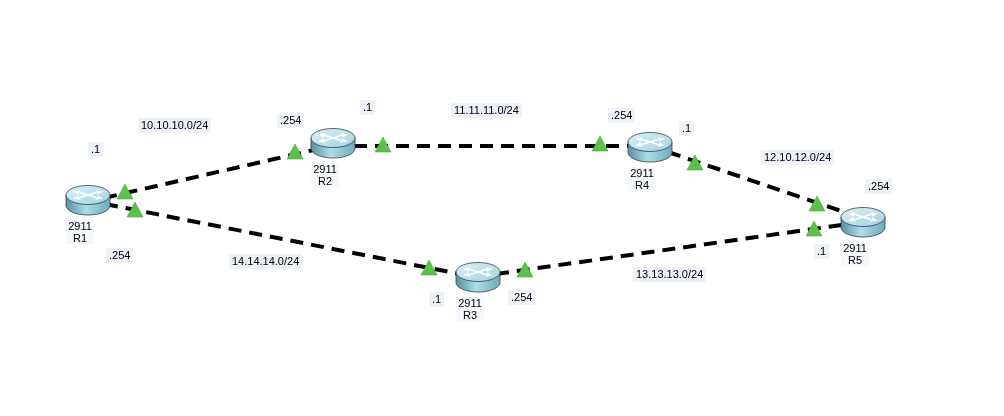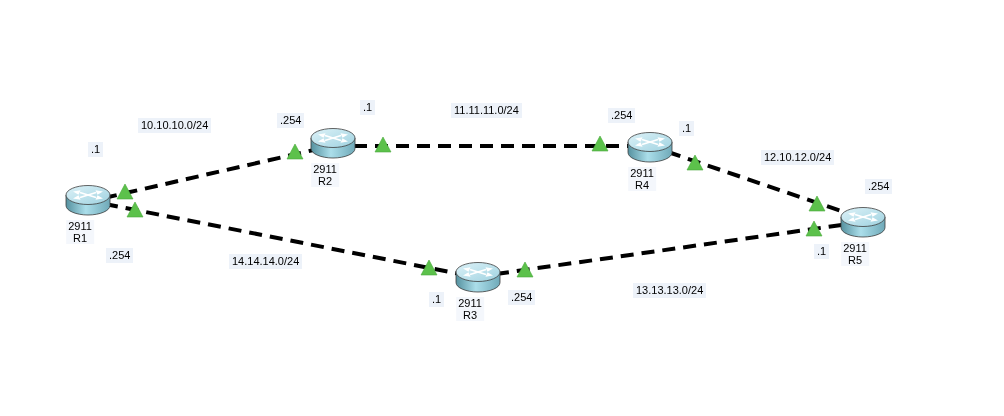--- a/index.html
+++ b/index.html
@@ -195,21 +195,21 @@
     <div class="dev-label">
       <span>2911</span>
       <span>R5</span>
     </div>
   </div>
 
   <div class="tag" style="left:138px; top:118px;">10.10.10.0/24</div>
   <div class="tag" style="left:451px; top:103px;">11.11.11.0/24</div>
   <div class="tag" style="left:761px; top:150px;">12.10.12.0/24</div>
   <div class="tag" style="left:229px; top:254px;">14.14.14.0/24</div>
-  <div class="tag" style="left:633px; top:283px;">13.13.13.0/24</div>
+  <div class="tag" style="left:633px; top:267px;">13.13.13.0/24</div>
 
   <div class="tag" style="left:88px;  top:142px;">.1</div>
   <div class="tag" style="left:106px; top:248px;">.254</div>
   <div class="tag" style="left:277px; top:113px;">.254</div>
   <div class="tag" style="left:360px; top:100px;">.1</div>
   <div class="tag" style="left:608px; top:108px;">.254</div>
   <div class="tag" style="left:679px; top:121px;">.1</div>
   <div class="tag" style="left:865px; top:179px;">.254</div>
   <div class="tag" style="left:814px; top:244px;">.1</div>
   <div class="tag" style="left:429px; top:292px;">.1</div>

